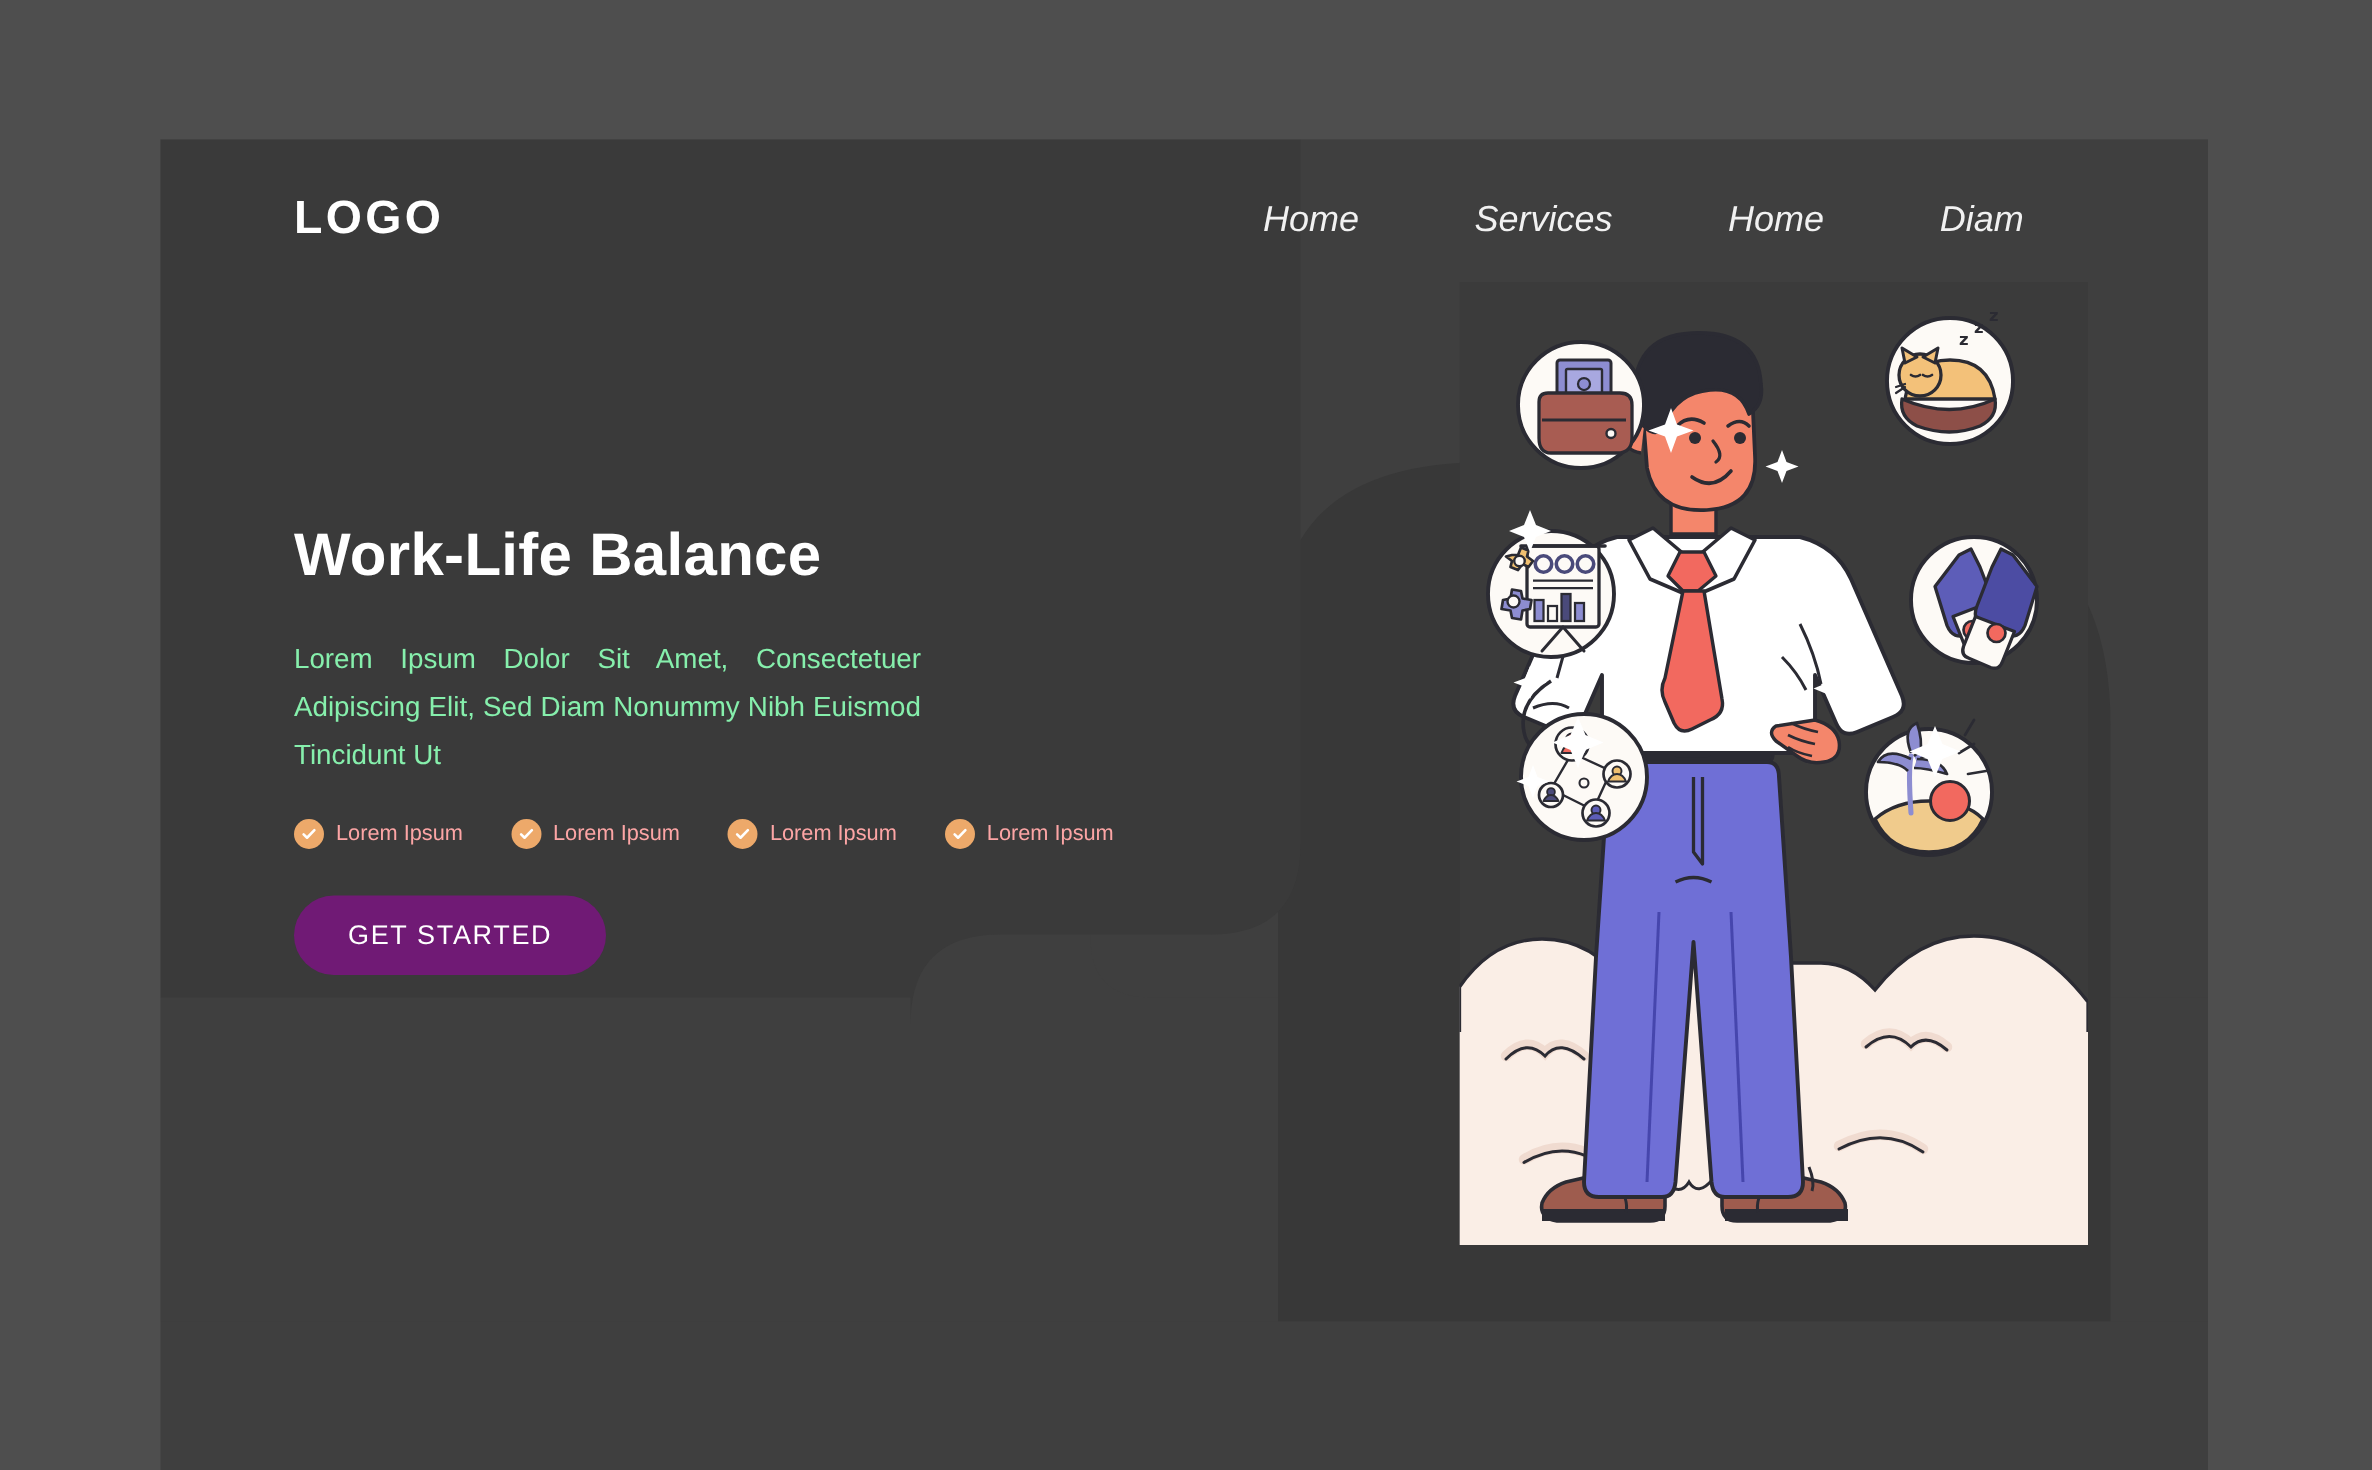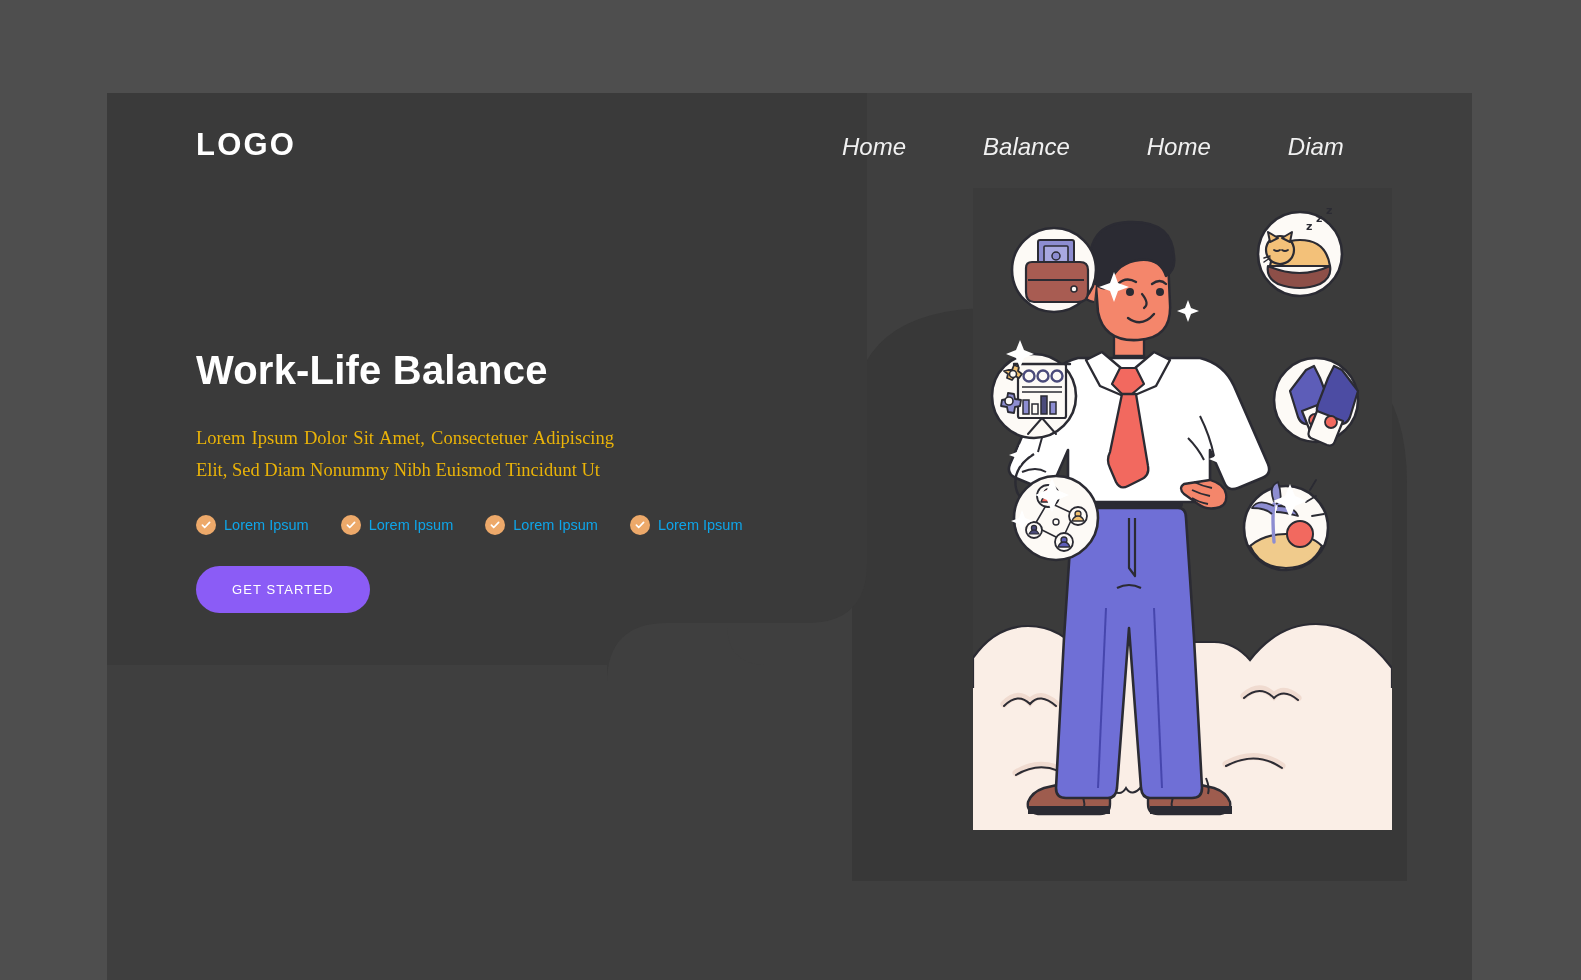--- a/index.html
+++ b/index.html
@@ -54,52 +54,51 @@
   }
   .hero h1{
     margin:0;
     color:#ffffff;
     font-size:40px;font-weight:700;
     letter-spacing:.2px;
     line-height:1.1;
   }
   .hero p{
     margin:31px 16px 0 0;
-    color:#eab308;
+    color:#86efac;
     font-size:18.5px;
     line-height:1.72;
     width:418px;
     text-align:justify;
-    font-family:Liberation Serif, serif;
   }
   .features{
     margin-top:28px;
     display:flex;align-items:center;
     gap:32px;
   }
   .feature{display:flex;align-items:center;gap:8px;}
   .check{
     width:20px;height:20px;border-radius:50%;
     background:#eda96a;
     display:flex;align-items:center;justify-content:center;
     flex:0 0 auto;
   }
   .check svg{display:block;}
   .feature-label{
-    color:#0ea5e9;font-size:14.5px;white-space:nowrap;
+    color:#fca5a5;font-size:14.5px;white-space:nowrap;
   }
   .cta{
     margin-top:31px;
     display:inline-block;
-    background:#8b5cf6;
+    background:#701a75;
     color:#ffffff;
     border:none;
     border-radius:40px;
     padding:16px 36px;
-    font-size:13px;
+    font-size:18px;
     letter-spacing:1.1px;
     font-family:"Liberation Sans", sans-serif;
     cursor:pointer;
   }
 
   
   .illo{
     position:absolute;
     left:759px;top:95px;
     width:526px;height:642px;
@@ -121,21 +120,21 @@
 
       <path d="M745,788 L745,330 q0,-115 140,-115 q130,0 140,100 q20,-75 125,-75 q150,0 150,150 L1300,788 Z" fill="#383838"></path>
 
       <path d="M0,0 H760 V470 q0,60 -60,60 H560 q-60,0 -60,60 V572 H0 Z" fill="#3a3a3a"></path>
     </svg>
 
     <div class="header">
       <div class="logo">LOGO</div>
       <nav class="nav">
         <a href="#">Home</a>
-        <a href="#">Balance</a>
+        <a href="#">Services</a>
         <a href="#">Home</a>
         <a href="#">Diam</a>
       </nav>
     </div>
 
     <div class="hero">
       <h1>Work-Life Balance</h1>
       <p>Lorem Ipsum Dolor Sit Amet, Consectetuer Adipiscing Elit, Sed Diam Nonummy Nibh Euismod Tincidunt Ut</p>
 
       <div class="features">

